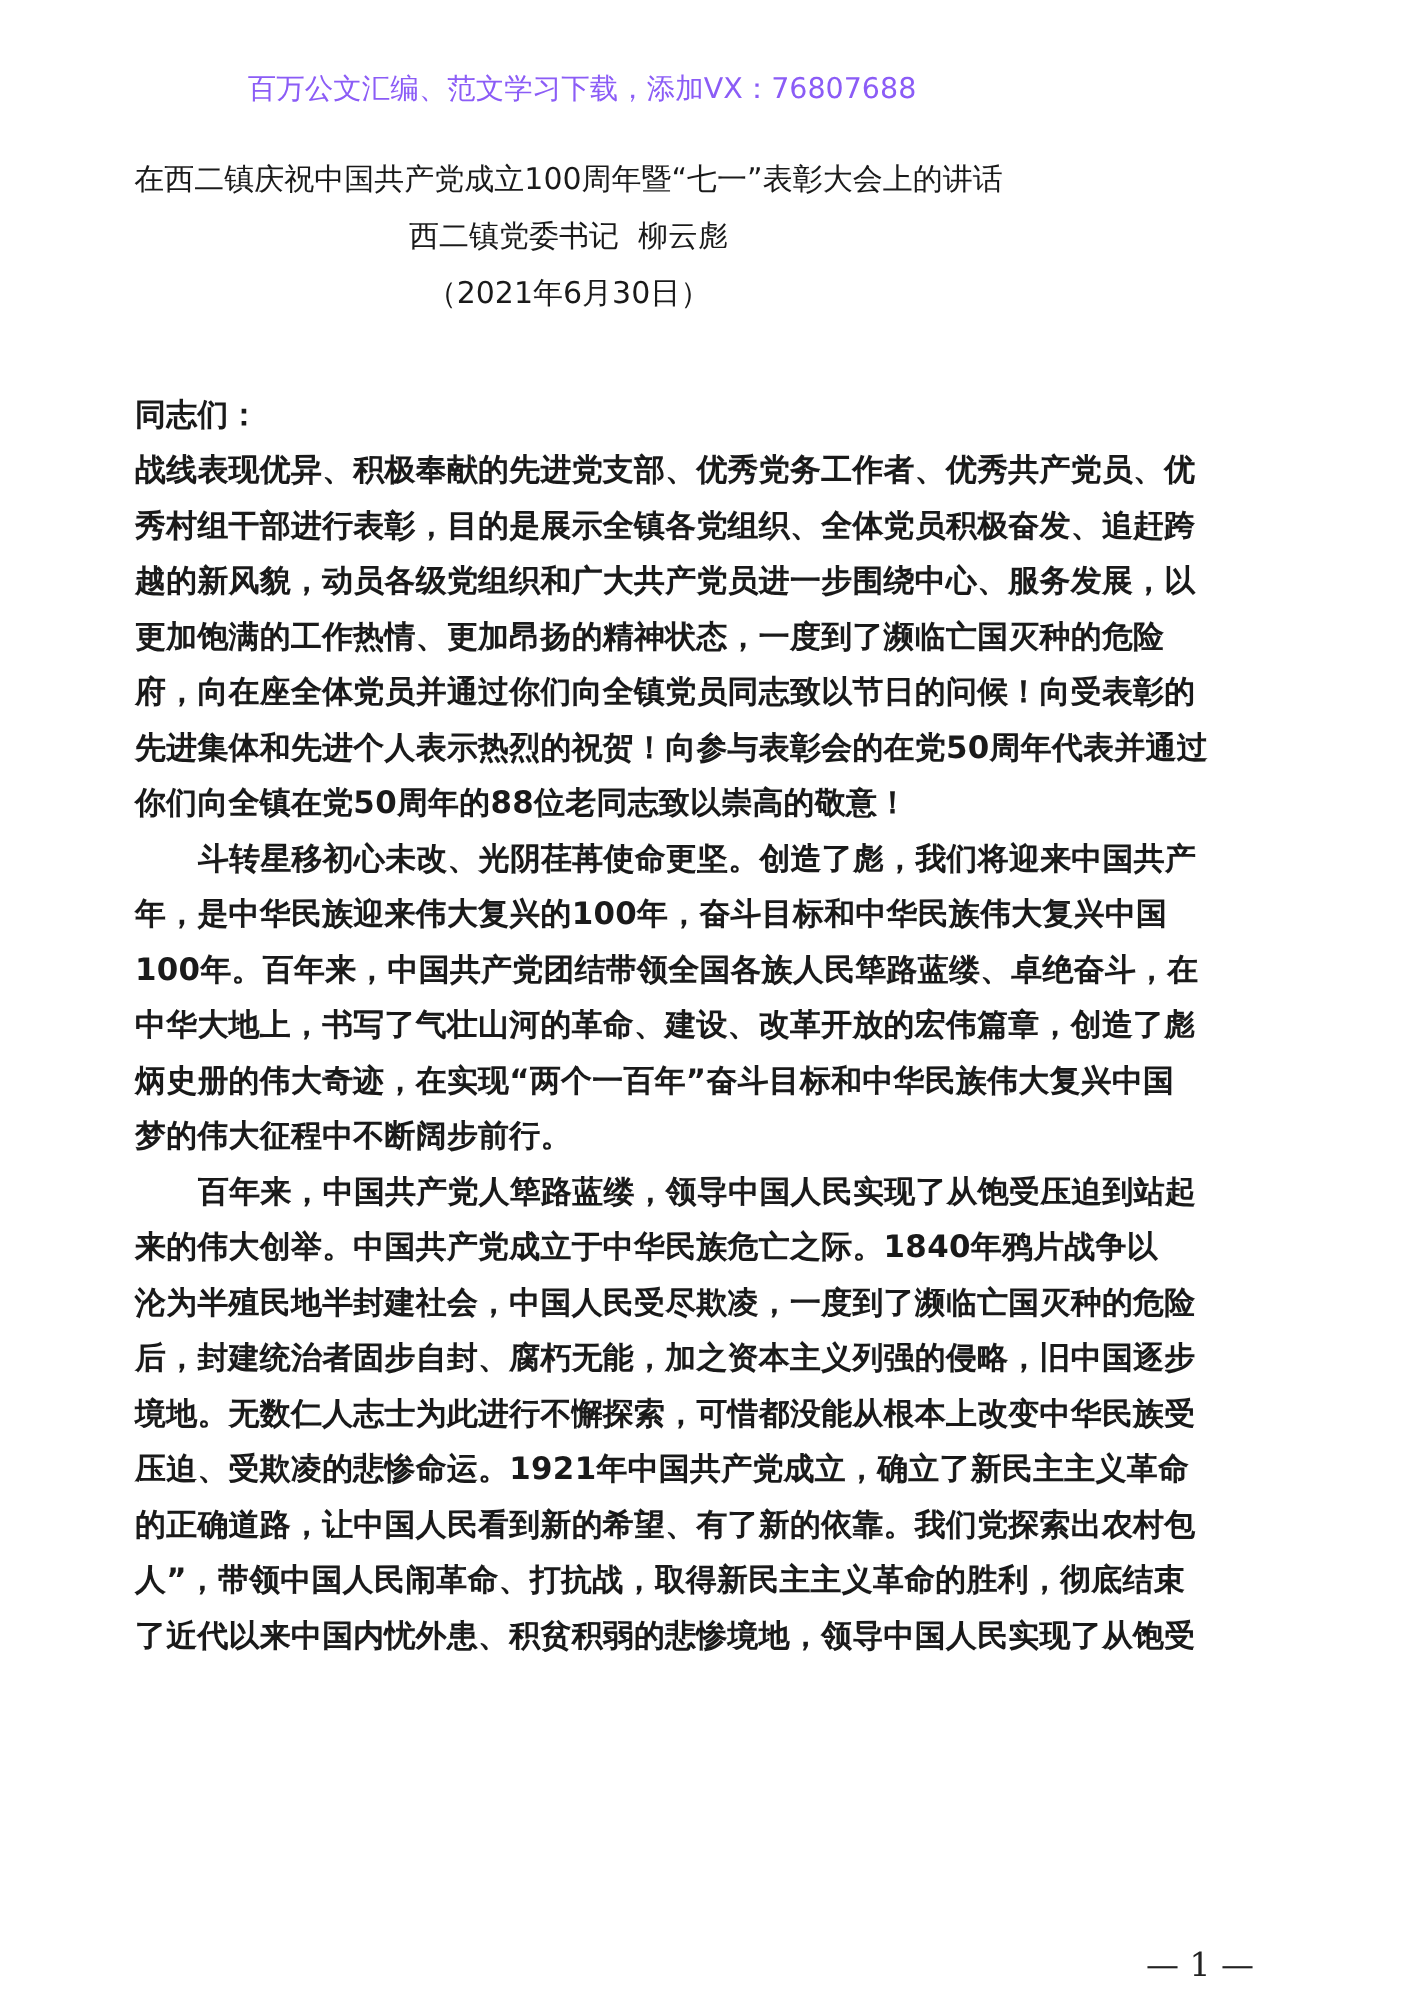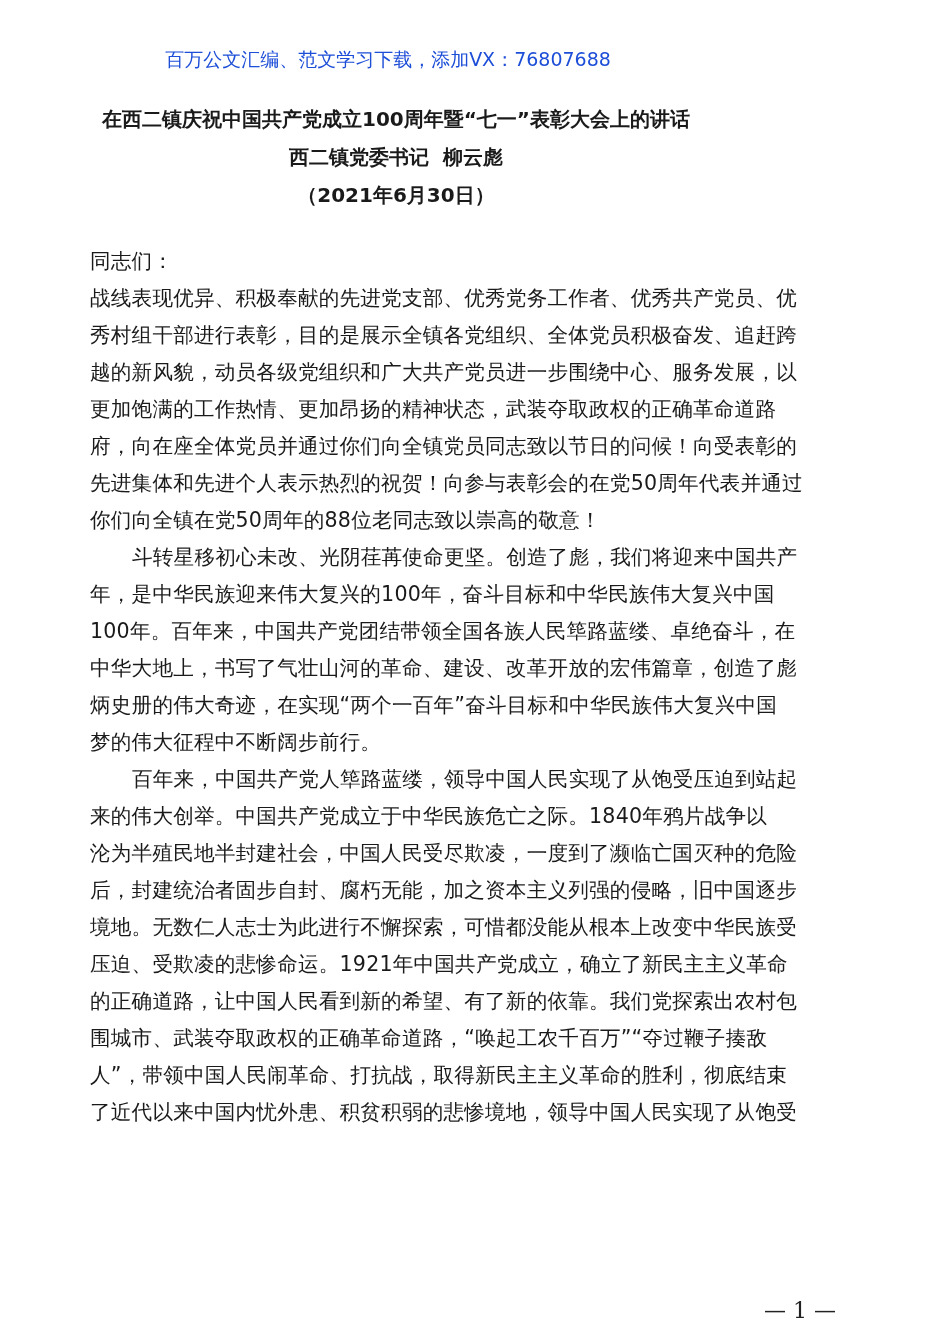--- a/index.html
+++ b/index.html
@@ -1,22 +1,22 @@
 <!DOCTYPE html>
 <html><head>
   <meta charset="utf-8">
   <style>
     html, body { margin: 0; padding: 0; background: #ffffff; }
     body { width: 950px; height: 1344px; position: relative; overflow: hidden;
            font-family: "DejaVu Sans", "Liberation Sans", sans-serif; color: #1a1a1a; }
     .banner { position: absolute; top: 46px; left: 0; width: 776px; text-align: center;
-              font-size: 19px; color: #1d4ed8; line-height: 26px; white-space: nowrap; }
-    .title-block { position: absolute; top: 100px; left: 17px; width: 758px; text-align: center; font-weight: bold; }
+              font-size: 19px; color: #8b5cf6; line-height: 26px; white-space: nowrap; }
+    .title-block { position: absolute; top: 100px; left: 0; width: 758px; text-align: center; }
     .title-line { font-size: 20px; line-height: 38px; height: 38px; white-space: nowrap; color: #1a1a1a; }
-    .body-text { position: absolute; left: 90px; top: 243px; width: 770px; }
+    .body-text { position: absolute; left: 90px; top: 258px; width: 770px; font-weight: bold; }
     .line { font-size: 20.6px; line-height: 37px; height: 37px; white-space: nowrap;
             letter-spacing: 0.2px; color: #1a1a1a; }
     .indent { padding-left: 42px; }
     .page-num { position: absolute; top: 1298px; left: 764px; font-family: "DejaVu Serif", serif;
                 font-size: 22px; color: #222; white-space: nowrap; }
   </style>
 </head>
 <body>
 
 <div>
@@ -28,21 +28,21 @@
     <div class="title-line">（2021年6月30日）</div>
   </div>
 
   <div class="body-text">
     <div class="line">同志们：</div>
 
     <div>
       <div class="line">战线表现优异、积极奉献的先进党支部、优秀党务工作者、优秀共产党员、优</div>
       <div class="line">秀村组干部进行表彰，目的是展示全镇各党组织、全体党员积极奋发、追赶跨</div>
       <div class="line">越的新风貌，动员各级党组织和广大共产党员进一步围绕中心、服务发展，以</div>
-      <div class="line">更加饱满的工作热情、更加昂扬的精神状态，武装夺取政权的正确革命道路</div>
+      <div class="line">更加饱满的工作热情、更加昂扬的精神状态，一度到了濒临亡国灭种的危险</div>
       <div class="line">府，向在座全体党员并通过你们向全镇党员同志致以节日的问候！向受表彰的</div>
       <div class="line">先进集体和先进个人表示热烈的祝贺！向参与表彰会的在党50周年代表并通过</div>
       <div class="line">你们向全镇在党50周年的88位老同志致以崇高的敬意！</div>
     </div>
 
     <div>
       <div class="line indent">斗转星移初心未改、光阴荏苒使命更坚。创造了彪，我们将迎来中国共产</div>
       <div class="line">年，是中华民族迎来伟大复兴的100年，奋斗目标和中华民族伟大复兴中国</div>
       <div class="line">100年。百年来，中国共产党团结带领全国各族人民筚路蓝缕、卓绝奋斗，在</div>
       <div class="line">中华大地上，书写了气壮山河的革命、建设、改革开放的宏伟篇章，创造了彪</div>
@@ -51,20 +51,19 @@
     </div>
 
     <div>
       <div class="line indent">百年来，中国共产党人筚路蓝缕，领导中国人民实现了从饱受压迫到站起</div>
       <div class="line">来的伟大创举。中国共产党成立于中华民族危亡之际。1840年鸦片战争以</div>
       <div class="line">沦为半殖民地半封建社会，中国人民受尽欺凌，一度到了濒临亡国灭种的危险</div>
       <div class="line">后，封建统治者固步自封、腐朽无能，加之资本主义列强的侵略，旧中国逐步</div>
       <div class="line">境地。无数仁人志士为此进行不懈探索，可惜都没能从根本上改变中华民族受</div>
       <div class="line">压迫、受欺凌的悲惨命运。1921年中国共产党成立，确立了新民主主义革命</div>
       <div class="line">的正确道路，让中国人民看到新的希望、有了新的依靠。我们党探索出农村包</div>
-      <div class="line">围城市、武装夺取政权的正确革命道路，“唤起工农千百万”“夺过鞭子揍敌</div>
       <div class="line">人”，带领中国人民闹革命、打抗战，取得新民主主义革命的胜利，彻底结束</div>
       <div class="line">了近代以来中国内忧外患、积贫积弱的悲惨境地，领导中国人民实现了从饱受</div>
     </div>
   </div>
 
   <div class="page-num">— 1 —</div>
 </div>
 
 </body></html>

